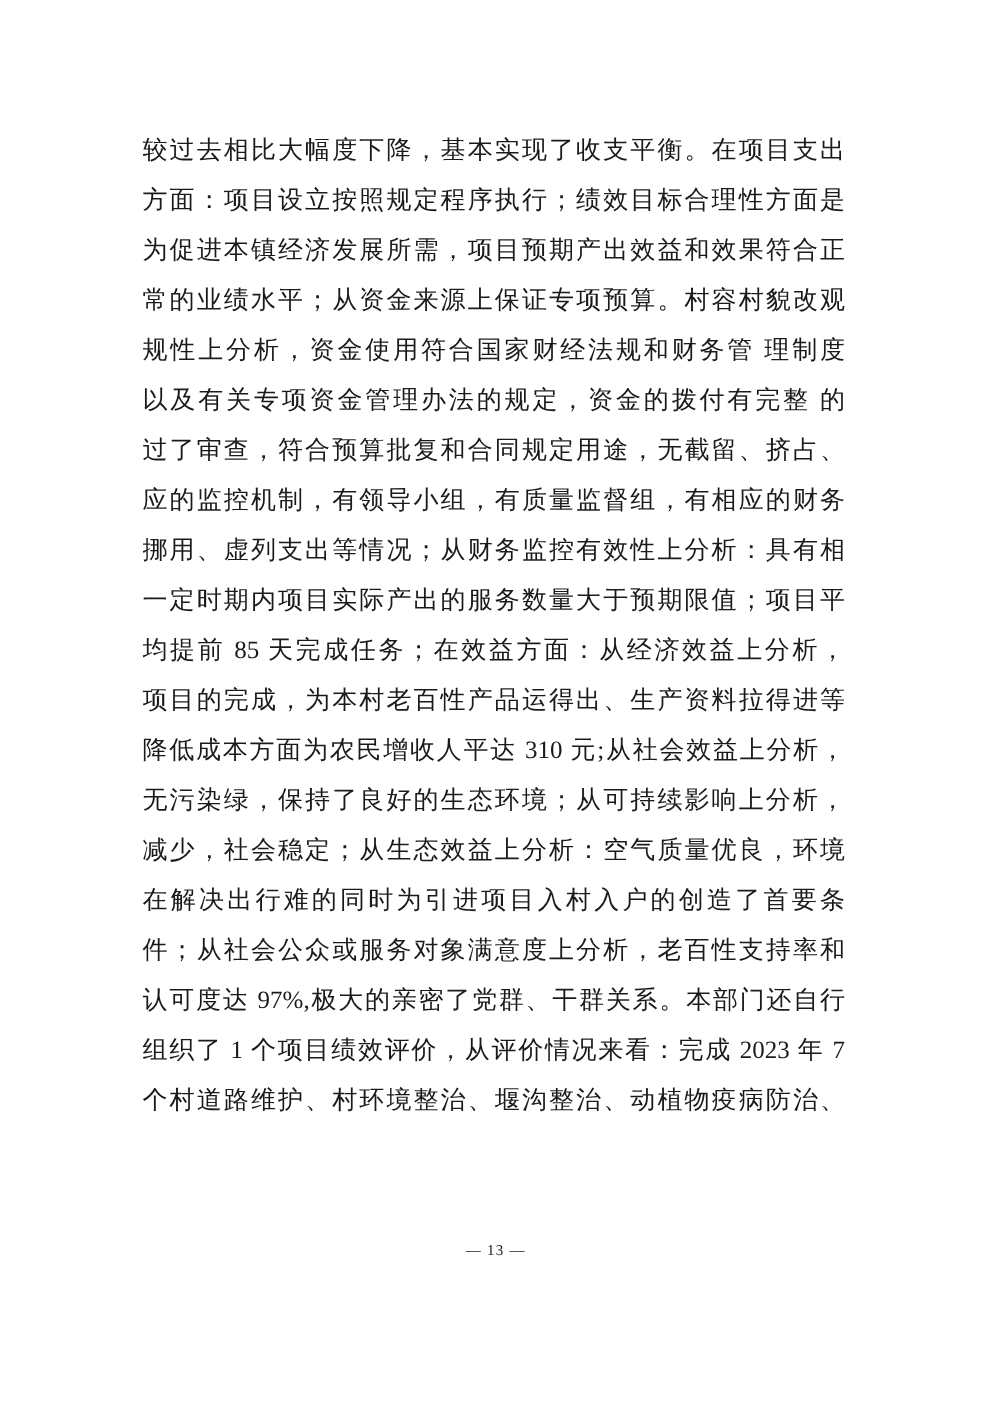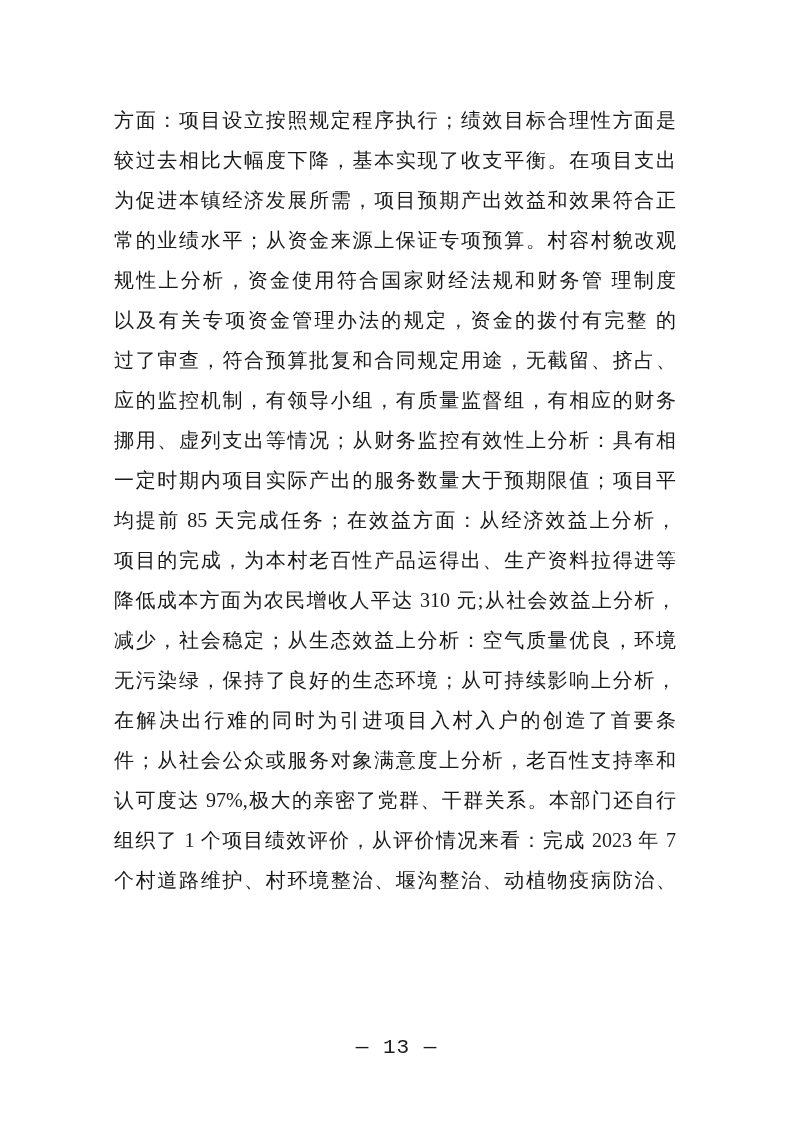--- a/index.html
+++ b/index.html
@@ -28,50 +28,49 @@
     height: 40px;
     text-align: justify;
     text-align-last: justify;
     word-break: keep-all;
     overflow: hidden;
     color: #1a1a1a;
   }
   .page-number {
     position: absolute;
     left: 0;
-    top: 1036px;
+    top: 988px;
     width: 100%;
     text-align: center;
-    font-size: 21px;
+    font-size: 12px;
     line-height: 24px;
     color: #1a1a1a;
     letter-spacing: 1px;
-    font-family: Liberation Mono, monospace;
   }
 </style>
 </head>
 <body>
 
 <div class="page">
   <div class="text-block">
+    <div class="line">较过去相比大幅度下降，基本实现了收支平衡。在项目支出</div>
     <div class="line">方面：项目设立按照规定程序执行；绩效目标合理性方面是</div>
-    <div class="line">较过去相比大幅度下降，基本实现了收支平衡。在项目支出</div>
     <div class="line">为促进本镇经济发展所需，项目预期产出效益和效果符合正</div>
     <div class="line">常的业绩水平；从资金来源上保证专项预算。村容村貌改观</div>
     <div class="line">规性上分析，资金使用符合国家财经法规和财务管 理制度</div>
     <div class="line">以及有关专项资金管理办法的规定，资金的拨付有完整 的</div>
     <div class="line">过了审查，符合预算批复和合同规定用途，无截留、挤占、</div>
     <div class="line">应的监控机制，有领导小组，有质量监督组，有相应的财务</div>
     <div class="line">挪用、虚列支出等情况；从财务监控有效性上分析：具有相</div>
     <div class="line">一定时期内项目实际产出的服务数量大于预期限值；项目平</div>
     <div class="line">均提前 85 天完成任务；在效益方面：从经济效益上分析，</div>
     <div class="line">项目的完成，为本村老百性产品运得出、生产资料拉得进等</div>
     <div class="line">降低成本方面为农民增收人平达 310 元;从社会效益上分析，</div>
+    <div class="line">无污染绿，保持了良好的生态环境；从可持续影响上分析，</div>
     <div class="line">减少，社会稳定；从生态效益上分析：空气质量优良，环境</div>
-    <div class="line">无污染绿，保持了良好的生态环境；从可持续影响上分析，</div>
     <div class="line">在解决出行难的同时为引进项目入村入户的创造了首要条</div>
     <div class="line">件；从社会公众或服务对象满意度上分析，老百性支持率和</div>
     <div class="line">认可度达 97%,极大的亲密了党群、干群关系。本部门还自行</div>
     <div class="line">组织了 1 个项目绩效评价，从评价情况来看：完成 2023 年 7</div>
     <div class="line">个村道路维护、村环境整治、堰沟整治、动植物疫病防治、</div>
   </div>
   <div class="page-number">— 13 —</div>
 </div>
 
 </body></html>

